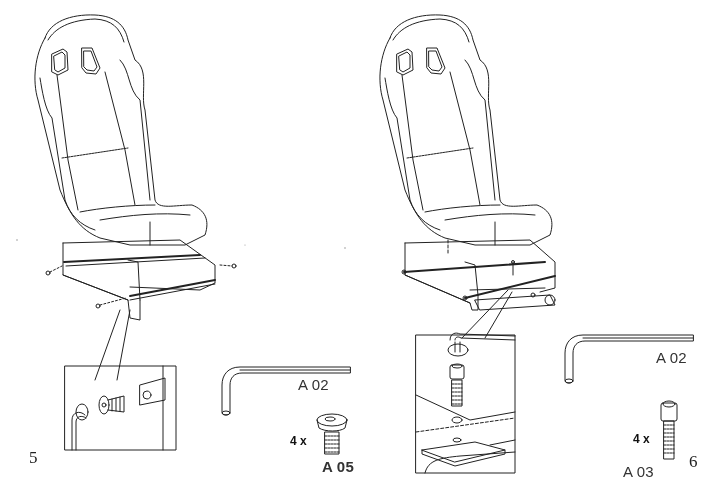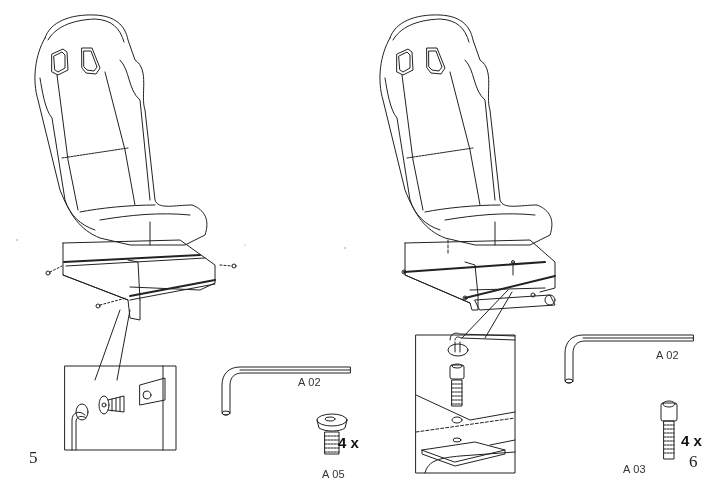--- a/index.html
+++ b/index.html
@@ -1,19 +1,19 @@
 <!DOCTYPE html>
 <html><head>
 <meta charset="utf-8">
 <style>
   html, body { margin: 0; padding: 0; background: #ffffff; }
   .page { position: relative; width: 723px; height: 491px; overflow: hidden; background: #ffffff; }
   svg.art { position: absolute; left: 0; top: 0; }
-  .lbl { position: absolute; font-family: "Liberation Sans", sans-serif; color: #333; font-size: 11px; letter-spacing: 0.2px; }
-  .qty { position: absolute; font-family: "Liberation Sans", sans-serif; font-weight: bold; font-size: 15px; color: #111; margin-left: 48px; }
+  .lbl { position: absolute; font-family: "Liberation Sans", sans-serif; color: #333; font-size: 15px; letter-spacing: 0.2px; }
+  .qty { position: absolute; font-family: "Liberation Sans", sans-serif; font-weight: bold; font-size: 12px; color: #111; }
   .stepno { position: absolute; font-family: "Liberation Serif", serif; font-size: 17px; color: #222; }
 </style>
 </head>
 <body>
 
 <div class="page">
 
   <svg class="art" width="723" height="491" viewBox="0 0 723 491" fill="none" stroke="#222" stroke-width="1" stroke-linecap="round" stroke-linejoin="round">
 
     <g>
@@ -167,21 +167,21 @@
 
     <g stroke="none" fill="#999">
       <circle cx="17" cy="240" r="0.8"></circle>
       <circle cx="345" cy="248" r="0.8"></circle>
       <circle cx="245" cy="245" r="0.6"></circle>
     </g>
   </svg>
 
   <span class="lbl" style="left:298px; top:376px;">A 02</span>
   <span class="qty" style="left:290px; top:434px;">4 x</span>
-  <span class="lbl" style="left:322px; top:468px;">A 05</span>
+  <span class="lbl" style="left:322px; top:458px;font-weight:bold;">A 05</span>
   <span class="stepno" style="left:29px; top:448px;">5</span>
 
   <span class="lbl" style="left:656px; top:349px;">A 02</span>
   <span class="qty" style="left:633px; top:432px;">4 x</span>
   <span class="lbl" style="left:623px; top:463px;">A 03</span>
   <span class="stepno" style="left:689px; top:452px;">6</span>
 
 </div>
 
 </body></html>

